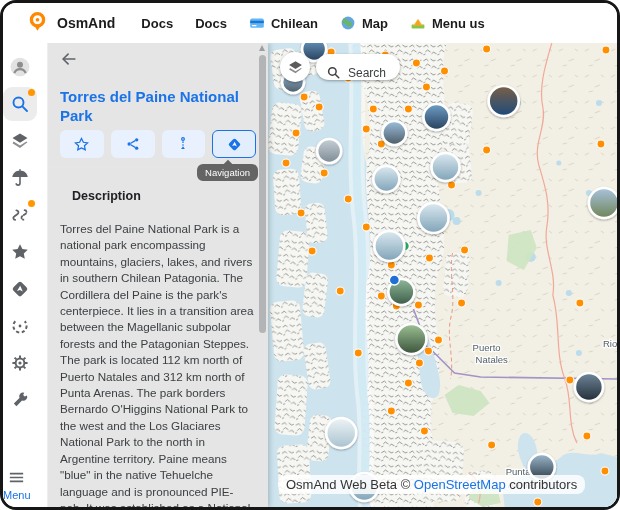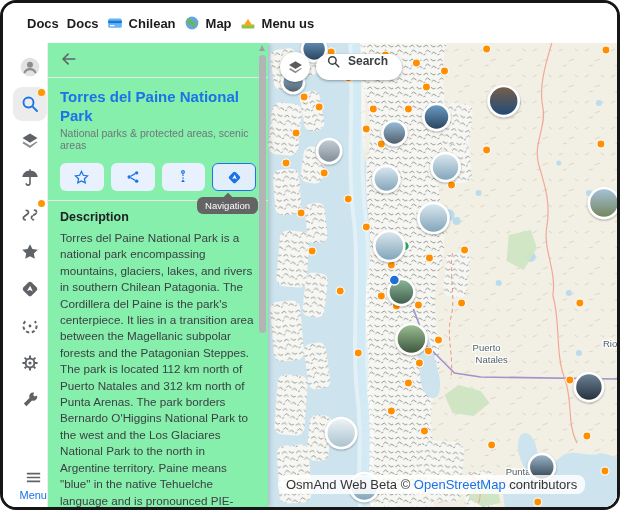--- a/index.html
+++ b/index.html
@@ -2,35 +2,35 @@
 <html><head>
 <meta charset="utf-8">
 <style>
   html,body{margin:0;padding:0;background:#fff;font-family:"Liberation Sans",sans-serif;}
   .frame{position:relative;width:620px;height:510px;box-sizing:border-box;border:3px solid #161616;
          border-radius:16px;overflow:hidden;background:#fff;}
   
   .navbar{height:40px;display:flex;align-items:center;gap:26px;padding:0 0 0 24px;background:#fff;
           position:relative;z-index:6;}
   .brand{display:flex;align-items:center;gap:9px;font-size:14px;font-weight:700;color:#1c1c1c;}
-  .nav-items{display:flex;align-items:center;gap:8px;}
+  .nav-items{display:flex;align-items:center;gap:22px;}
   .nav-item{display:flex;align-items:center;gap:6px;font-size:13px;font-weight:700;color:#1c1c1c;cursor:pointer;}
   
   .content{display:flex;height:464px;}
   
-  .rail{width:44px;display:flex;flex-direction:column;align-items:flex-end;padding-top:5px;background:#fff;
+  .rail{width:44px;display:flex;flex-direction:column;align-items:flex-start;padding-top:5px;background:#fff;
         position:relative;z-index:5;}
   .rail-item{width:34px;height:34px;margin:1.5px 0;border-radius:9px;display:flex;align-items:center;
              justify-content:center;color:#5f6368;position:relative;cursor:pointer;}
   .rail-item.active{background:#ececec;color:#1a73e8;}
   .rail-badge{position:absolute;top:2px;right:2px;width:7px;height:7px;border-radius:50%;background:#ff9800;}
   .menu-btn{margin-top:auto;margin-bottom:6px;display:flex;flex-direction:column;align-items:center;
             color:#1a73e8;font-size:11px;cursor:pointer;}
   
-  .panel{width:220px;background:#86efac;position:relative;z-index:4;box-shadow:2px 0 5px rgba(0,0,0,.18);
+  .panel{width:220px;background:#e5e5e5;position:relative;z-index:4;box-shadow:2px 0 5px rgba(0,0,0,.18);
          overflow:hidden;border-left:1px solid #eee;}
   .back-row{padding:7px 12px 5px;}
   .divider{height:1px;background:#e6e6e6;}
   .title{color:#1a73e8;font-size:15px;font-weight:700;padding:9px 12px 2px;line-height:19px;}
   .subtitle{color:#70757a;font-size:10.5px;padding:0 12px 9px;}
   .actions{display:flex;gap:7px;padding:3px 12px 9px;position:relative;}
   .action-btn{flex:1;height:26px;background:#e8f1fd;border:1.5px solid transparent;border-radius:6px;
               display:flex;align-items:center;justify-content:center;color:#1a73e8;cursor:pointer;}
   .action-btn.selected{border-color:#1a73e8;background:#e2eefc;}
   .tooltip{position:absolute;top:37px;right:10px;background:#646464;color:#fff;font-size:9.5px;
@@ -42,32 +42,42 @@
   .scroll-thumb{position:absolute;top:12px;right:2px;width:7px;height:278px;background:#b2b4b6;border-radius:4px;cursor:pointer;}
   .scroll-up{position:absolute;top:2px;right:3px;width:0;height:0;border-left:3px solid transparent;
              border-right:3px solid transparent;border-bottom:6px solid #9aa0a6;cursor:pointer;}
   
   .map{flex:1;position:relative;overflow:hidden;background:#f2efe4;}
   .map svg.basemap{position:absolute;inset:0;width:100%;height:100%;display:block;}
   .map-controls{position:absolute;top:9px;left:12px;display:flex;align-items:center;gap:6px;z-index:3;}
   .circle-btn{width:30px;height:30px;border-radius:50%;background:#fff;box-shadow:0 1px 3px rgba(0,0,0,.35);
               display:flex;align-items:center;justify-content:center;color:#555;cursor:pointer;}
   .search-pill{height:26px;border-radius:14px;background:#fff;box-shadow:0 1px 3px rgba(0,0,0,.35);
-               display:flex;align-items:flex-start;gap:7px;padding:0 14px 0 10px;font-size:12px;font-weight:700;
+               display:flex;align-items:flex-end;gap:7px;padding:0 14px 0 10px;font-size:12px;font-weight:400;
                color:#3c4043;cursor:pointer;}
   .attr{position:absolute;left:10px;bottom:13px;background:rgba(255,255,255,.82);border-radius:8px;
         padding:2px 8px;font-size:13px;color:#333;z-index:3;white-space:nowrap;}
   .attr a{color:#1a73e8;text-decoration:none;}
 </style>
 </head>
 <body>
 
 <div class="frame">
 
   <header class="navbar">
+    <div class="brand">
+      <span>
+        <svg viewBox="0 0 24 24" width="21" height="21">
+            <circle cx="12" cy="10" r="7" fill="none" stroke="#ff8800" stroke-width="3.8"></circle>
+            <path d="M12 22.6l-4.4-7.2h8.8z" fill="#ff8800"></path>
+            <circle cx="12" cy="10" r="2.1" fill="#ff8800"></circle>
+          </svg>
+      </span>
+      <span>OsmAnd</span>
+    </div>
     <nav class="nav-items" id="nav-items">
         <a class="nav-item">
           <span>Docs</span>
         </a>
         <a class="nav-item">
           <span>Docs</span>
         </a>
         <a class="nav-item">
           <span style="display: inline-flex;">
             <svg viewBox="0 0 20 20" width="16" height="16">
@@ -213,21 +223,20 @@
       <div class="back-row">
         <span style="display:inline-flex;cursor:pointer;">
           <svg viewBox="0 0 20 20" width="18" height="18" fill="none" stroke="#5f6368" stroke-width="1.8" stroke-linecap="round" stroke-linejoin="round">
               <line x1="16.5" y1="10" x2="4" y2="10"></line>
               <polyline points="9,4.6 3.4,10 9,15.4"></polyline>
             </svg>
         </span>
       </div>
       <div class="divider"></div>
       <h1 class="title" style="margin:0">Torres del Paine National Park</h1>
-      <div class="subtitle">National parks &amp; protected areas, scenic areas</div>
       <div class="actions" id="actions">
         <div class="action-btn">
             <span style="display: inline-flex;">
               <svg viewBox="0 0 20 20" width="17" height="17" fill="none" stroke="currentColor" stroke-width="1.5">
                 <path d="M10 3l2.2 4.4 4.9.7-3.6 3.4.9 4.8L10 14l-4.4 2.3.9-4.8L2.9 8.1l4.9-.7z"></path>
               </svg>
             </span>
           </div>
           <div class="action-btn">
             <span style="display: inline-flex;">
@@ -255,21 +264,21 @@
             <span style="display: inline-flex;">
               <svg viewBox="0 0 20 20" width="17" height="17">
                 <rect x="4.6" y="4.6" width="10.8" height="10.8" rx="2.2" transform="rotate(45 10 10)" fill="currentColor"></rect>
                 <path d="M7.2 11.7l3.1-4.9 2.5 5.5-2.7-1.4z" fill="#fff"></path>
               </svg>
             </span>
           </div>
           <div class="tooltip">Navigation</div>
       </div>
       <div class="divider"></div>
-      <h2 class="section-heading" style="margin:0">Description</h2>
+      <h2 class="section-heading" style="margin:12px">Description</h2>
       <p class="desc" style="margin:0">Torres del Paine National Park is a national park encompassing mountains, glaciers, lakes, and rivers in southern Chilean Patagonia. The Cordillera del Paine is the park's centerpiece. It lies in a transition area between the Magellanic subpolar forests and the Patagonian Steppes. The park is located 112 km north of Puerto Natales and 312 km north of Punta Arenas. The park borders Bernardo O'Higgins National Park to the west and the Los Glaciares National Park to the north in Argentine territory. Paine means "blue" in the native Tehuelche language and is pronounced PIE-neh. It was established as a National Park in 1959.</p>
 
       <div class="scroll-up"></div>
       <div class="scroll-thumb"></div>
     </section>
 
     <div class="map">
       <svg class="basemap" id="map-svg" viewBox="0 0 348 464" preserveAspectRatio="none">
         <defs>
           <pattern id="mtn" width="14" height="14" patternUnits="userSpaceOnUse">

